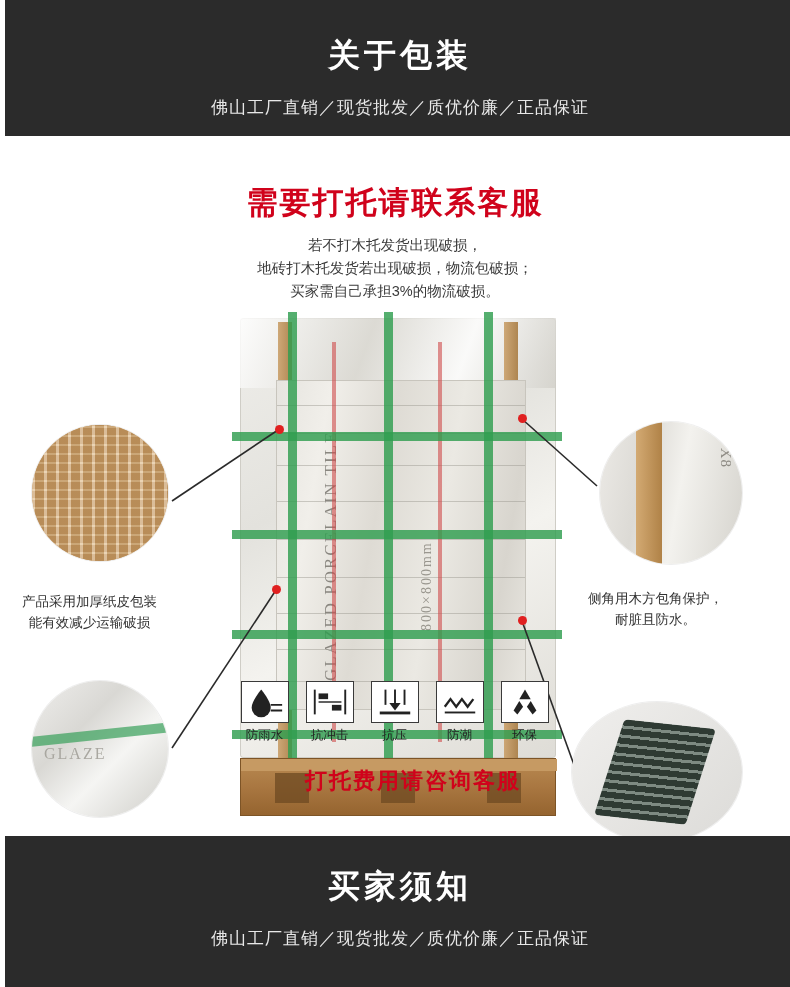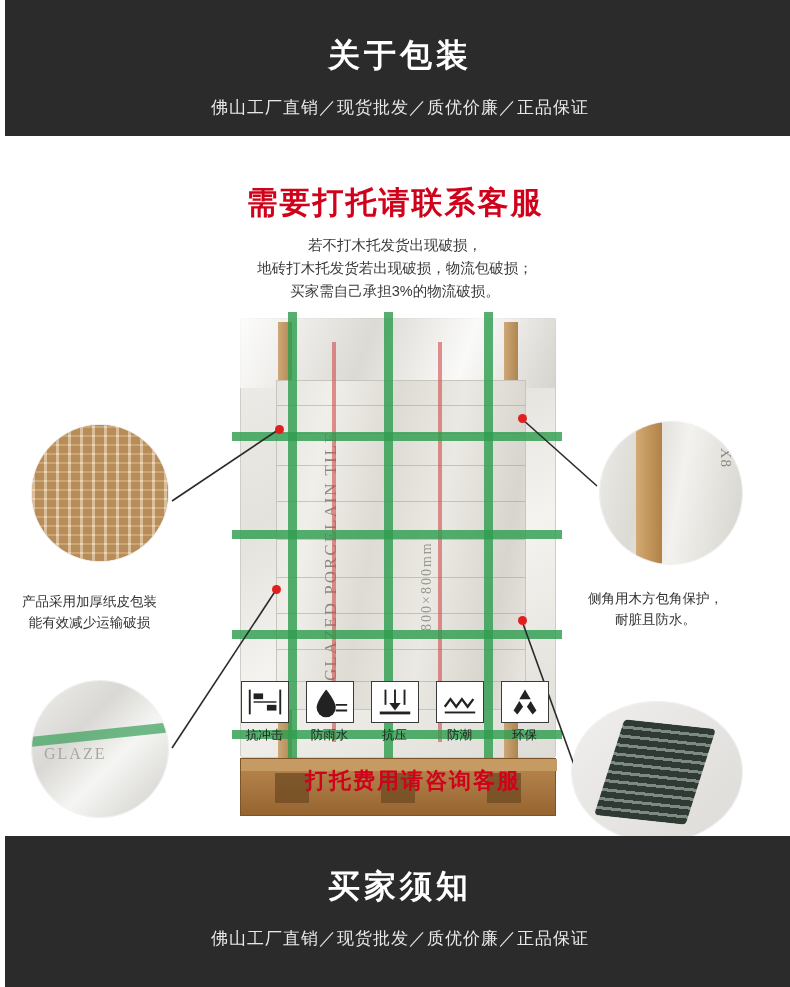--- a/index.html
+++ b/index.html
@@ -403,38 +403,38 @@
     <div class="caption c-br">
       <div>瓷砖四角放置硬质塑料包角，</div>
       <div>能有效减少崩坏现象。</div>
     </div>
 
     <div class="icon-row">
 
       <div class="icon-item">
         <div class="icon-box">
           <svg class="ig" viewBox="0 0 48 42">
+            <path d="M20 8 C20 8 10 20 10 27 a10 10 0 0 0 20 0 C30 20 20 8 20 8 z" fill="#222"></path>
+            <path d="M30 24 L42 24 M30 30 L42 30" stroke="#222" stroke-width="2"></path>
+          </svg>
+        </div>
+        <div class="icon-label">防雨水</div>
+      </div>
+
+      <div class="icon-item">
+        <div class="icon-box">
+          <svg class="ig" viewBox="0 0 48 42">
             <line x1="8" y1="8" x2="8" y2="34" stroke="#222" stroke-width="2"></line>
             <line x1="40" y1="8" x2="40" y2="34" stroke="#222" stroke-width="2"></line>
             <rect x="12" y="12" width="10" height="6" fill="#222"></rect>
             <rect x="26" y="24" width="10" height="6" fill="#222"></rect>
             <line x1="12" y1="21" x2="36" y2="21" stroke="#222" stroke-width="1.5"></line>
           </svg>
         </div>
         <div class="icon-label">抗冲击</div>
-      </div>
-
-      <div class="icon-item">
-        <div class="icon-box">
-          <svg class="ig" viewBox="0 0 48 42">
-            <path d="M20 8 C20 8 10 20 10 27 a10 10 0 0 0 20 0 C30 20 20 8 20 8 z" fill="#222"></path>
-            <path d="M30 24 L42 24 M30 30 L42 30" stroke="#222" stroke-width="2"></path>
-          </svg>
-        </div>
-        <div class="icon-label">防雨水</div>
       </div>
 
       <div class="icon-item">
         <div class="icon-box">
           <svg class="ig" viewBox="0 0 48 42">
             <line x1="14" y1="8" x2="14" y2="24" stroke="#222" stroke-width="2"></line>
             <line x1="24" y1="8" x2="24" y2="24" stroke="#222" stroke-width="2"></line>
             <line x1="34" y1="8" x2="34" y2="24" stroke="#222" stroke-width="2"></line>
             <polygon points="24,30 18,22 30,22" fill="#222"></polygon>
             <rect x="8" y="31" width="32" height="3" fill="#222"></rect>

